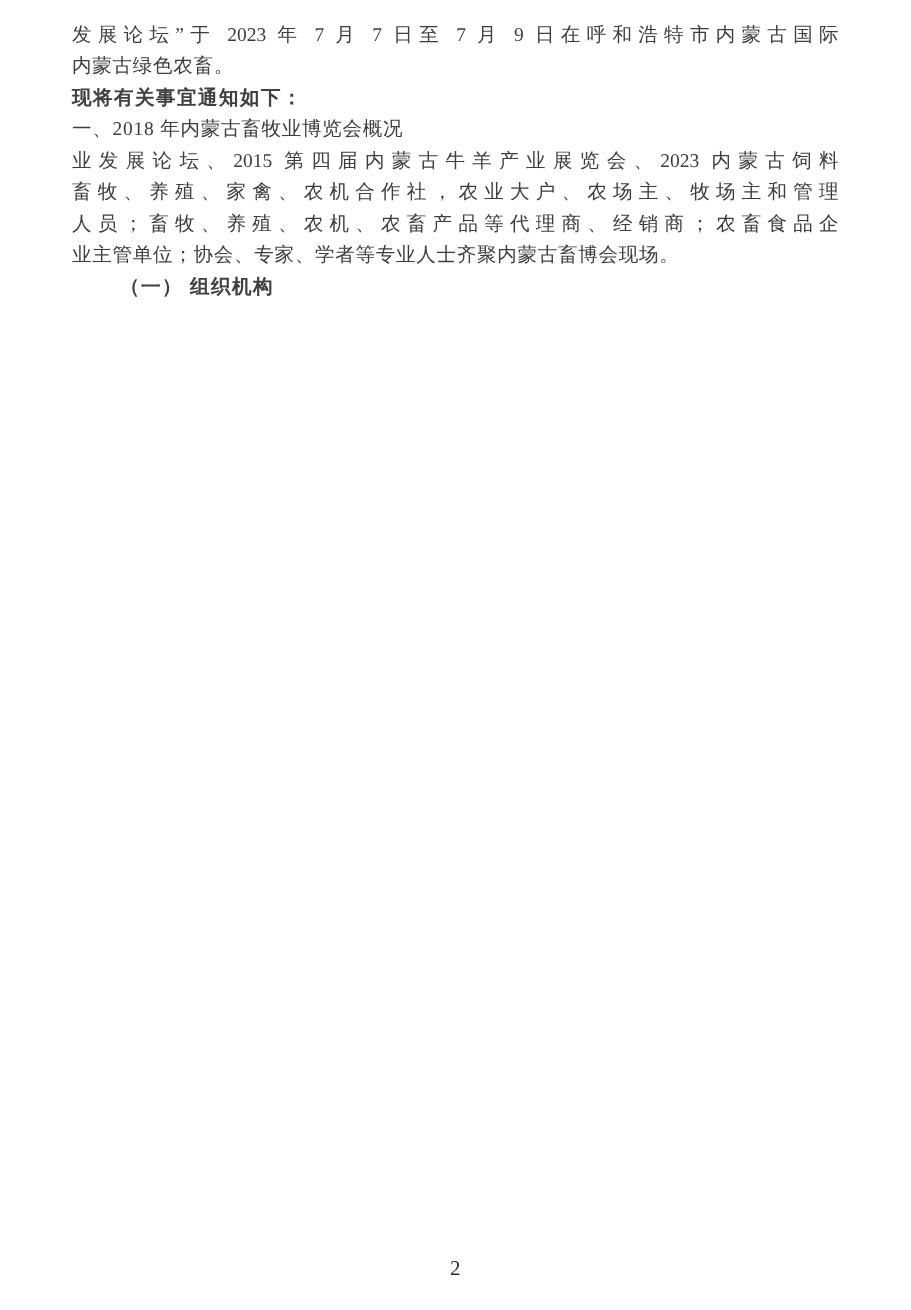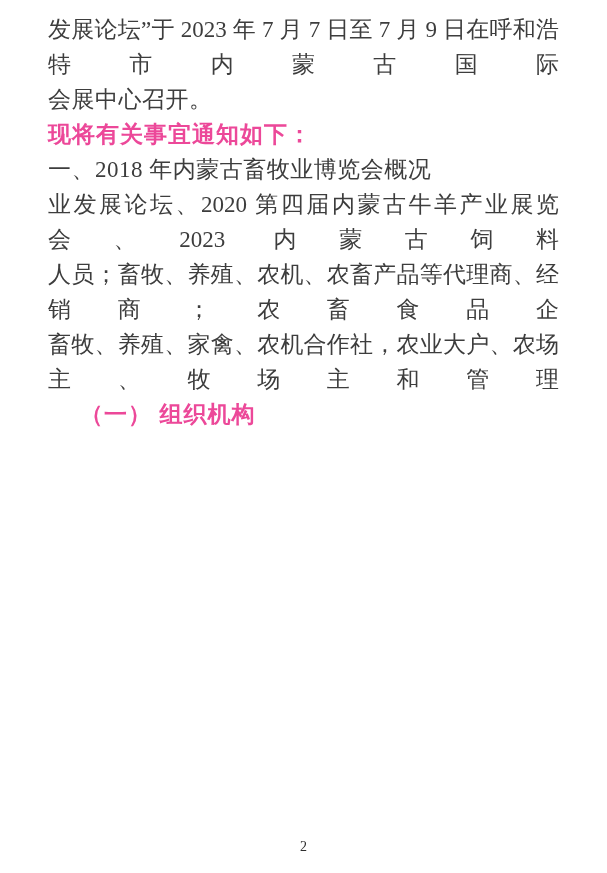--- a/index.html
+++ b/index.html
@@ -13,38 +13,38 @@
     height: 873px;
     background: #ffffff;
     overflow: hidden;
     font-family: "Liberation Serif", serif;
   }
   .content {
     padding: 12px 48px 0 48px;
   }
   .line {
     margin: 0;
-    font-size: 23px;
-    line-height: 35px;
+    font-size: 13px;
+    line-height: 21px;
     color: #3d3d3d;
     letter-spacing: 0.5px;
     text-align: left;
   }
   
   .just {
     text-align: justify;
     text-align-last: justify;
     text-justify: inter-character;
     letter-spacing: 0;
   }
   
   .bold-heading {
     font-family: "Liberation Sans", sans-serif;
     font-weight: bold;
-    color: #ec4899;
+    color: #404040;
     letter-spacing: 1px;
   }
   .indent-para { text-indent: 41px; }
   .indent-sub  { text-indent: 32px; }
   .footer {
     position: absolute;
     top: 838px;
     left: 0;
     right: 0;
     text-align: center;
@@ -53,28 +53,29 @@
     color: #2e2e2e;
   }
 </style>
 </head>
 <body>
 
 <div class="page">
   <div class="content">
 
     <p class="line just">发展论坛”于 2023 年 7 月 7 日至 7 月 9 日在呼和浩特市内蒙古国际</p>
-    <p class="line">会展中心召开。</p>
+    <p class="line">内蒙古绿色农畜。</p>
 
     <p class="line bold-heading">现将有关事宜通知如下：</p>
 
     <p class="line">一、2018 年内蒙古畜牧业博览会概况</p>
 
-    <p class="line just">业发展论坛、2020 第四届内蒙古牛羊产业展览会、2023 内蒙古饲料</p>
+    <p class="line just">业发展论坛、2015 第四届内蒙古牛羊产业展览会、2023 内蒙古饲料</p>
+    <p class="line just">畜牧、养殖、家禽、农机合作社，农业大户、农场主、牧场主和管理</p>
     <p class="line just">人员；畜牧、养殖、农机、农畜产品等代理商、经销商；农畜食品企</p>
-    <p class="line just">畜牧、养殖、家禽、农机合作社，农业大户、农场主、牧场主和管理</p>
+    <p class="line">业主管单位；协会、专家、学者等专业人士齐聚内蒙古畜博会现场。</p>
 
     <p class="line bold-heading indent-sub">（一） 组织机构</p>
 
   </div>
 
   <div class="footer">2</div>
 </div>
 
 </body></html>

